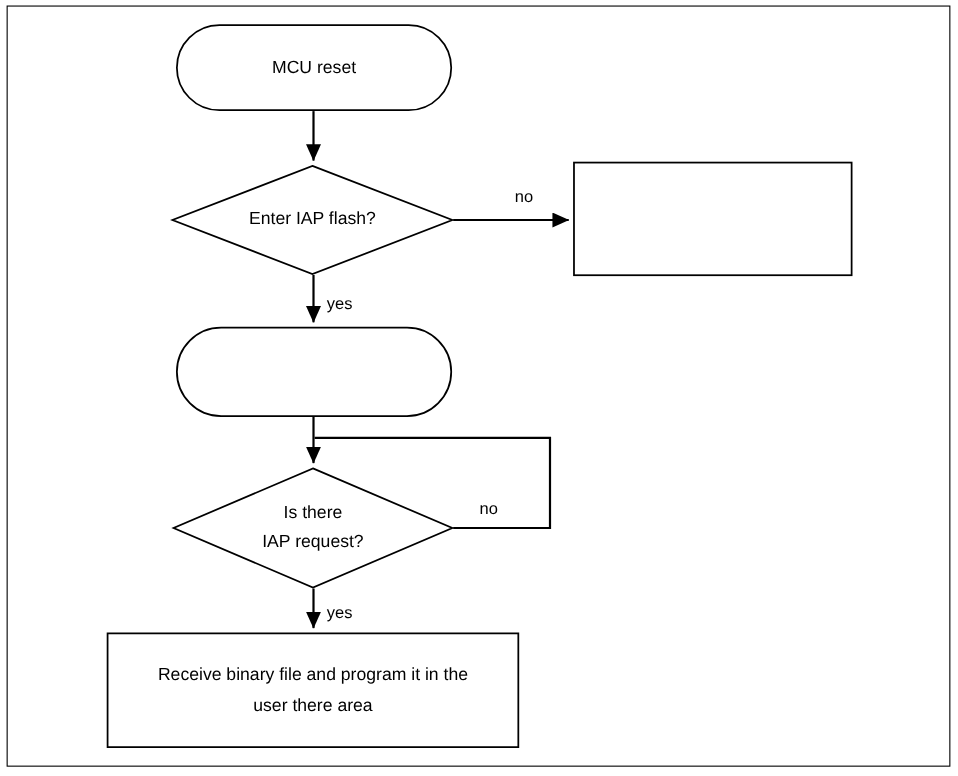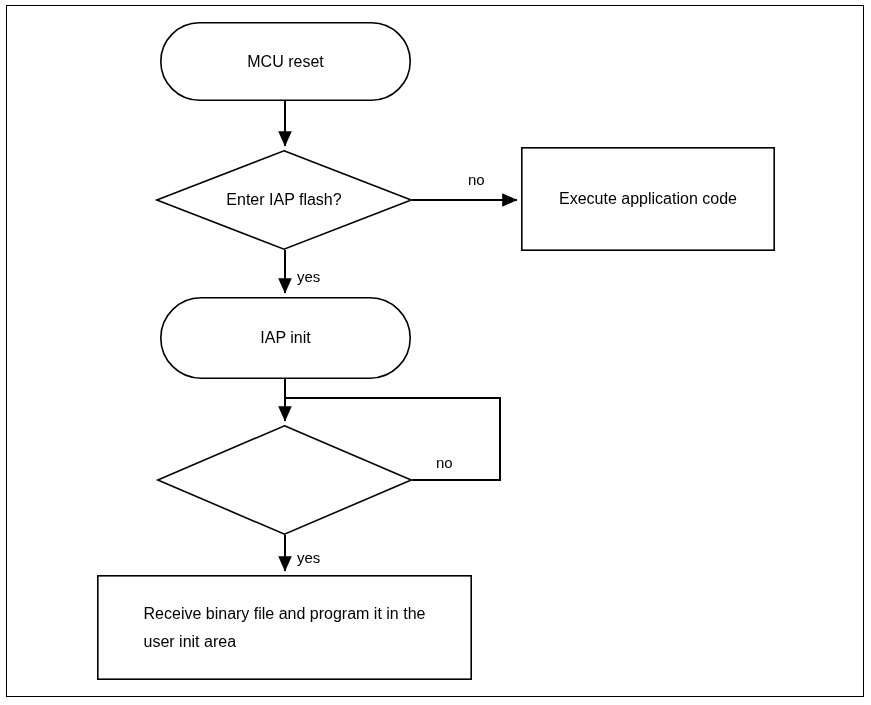--- a/index.html
+++ b/index.html
@@ -33,21 +33,21 @@
     left: 0;
     top: 0;
     width: 871px;
     height: 705px;
   }
   .node-label {
     position: absolute;
     display: flex;
     align-items: center;
     justify-content: center;
-    text-align: left;
+    text-align: center;
     color: #000000;
     font-family: "Liberation Sans", sans-serif;
     font-size: 16px;
     line-height: 22px;
     pointer-events: none;
     white-space: pre-line;
   }
   .edge-label {
     position: absolute;
     color: #000000;
@@ -105,27 +105,27 @@
 
     <path class="flow-line" d="M412,480 L500,480 L500,398 L286,398"></path>
 
     <line class="flow-line" x1="285" y1="535" x2="285" y2="571" marker-end="url(#arrowhead)"></line>
   </svg>
 
   <div class="node-label" style="left:160px; top:22px; width:251px; height:79px;">MCU reset</div>
 
   <div class="node-label" style="left:156px; top:150px; width:256px; height:100px;">Enter IAP flash?</div>
 
-  <div class="node-label" style="left:521px; top:147px; width:254px; height:104px;">Execute application code</div>
-
-  <div class="node-label" style="left:160px; top:297px; width:251px; height:82px;">IAP init</div>
 
 
+  <div class="node-label" style="left:157px; top:425px; width:255px; height:110px; line-height:26px;">Is there
+IAP request?</div>
+
   <div class="node-label" style="left:97px; top:575px; width:375px; height:105px; line-height:28px;">Receive binary file and program it in the
-user init area</div>
+user there area</div>
 
   <div class="edge-label" style="left:468px; top:171px;">no</div>
 
   <div class="edge-label" style="left:297px; top:268px;">yes</div>
 
   <div class="edge-label" style="left:436px; top:454px;">no</div>
 
   <div class="edge-label" style="left:297px; top:549px;">yes</div>
 
 </div>

